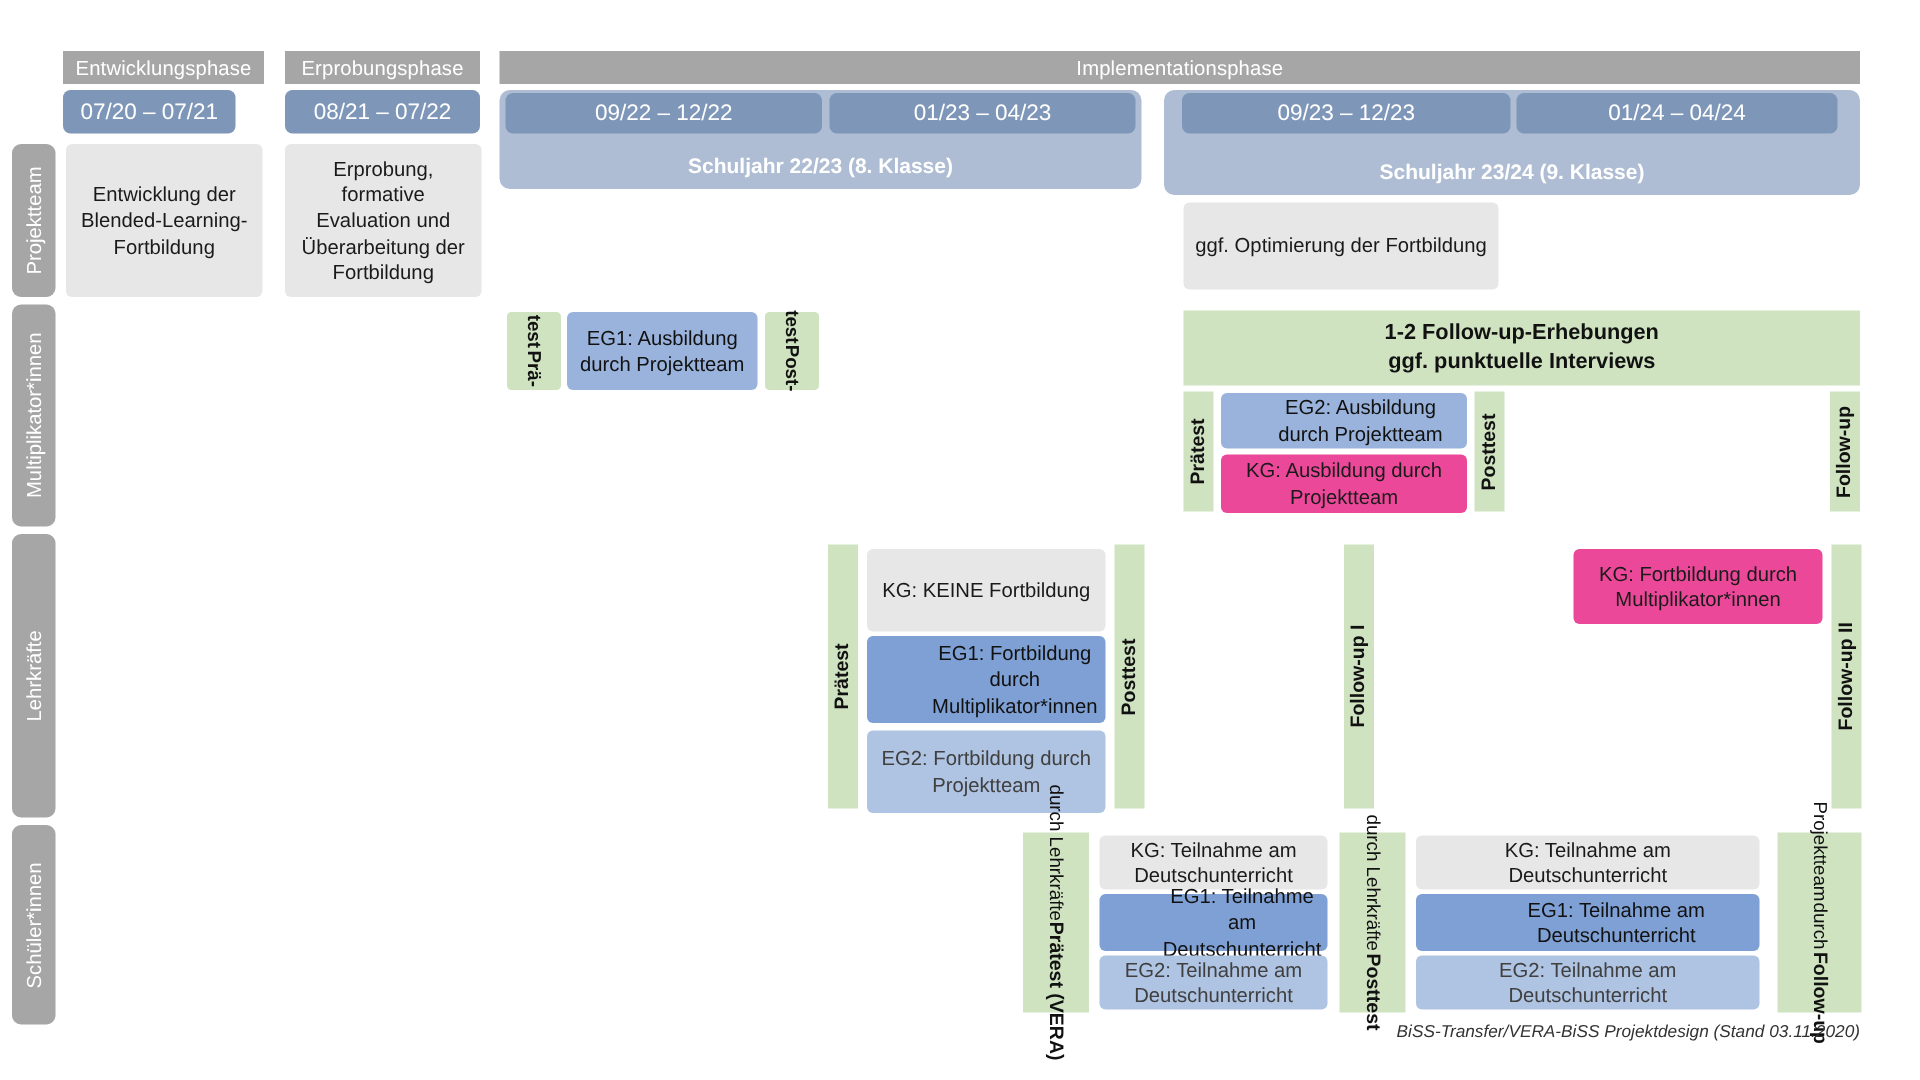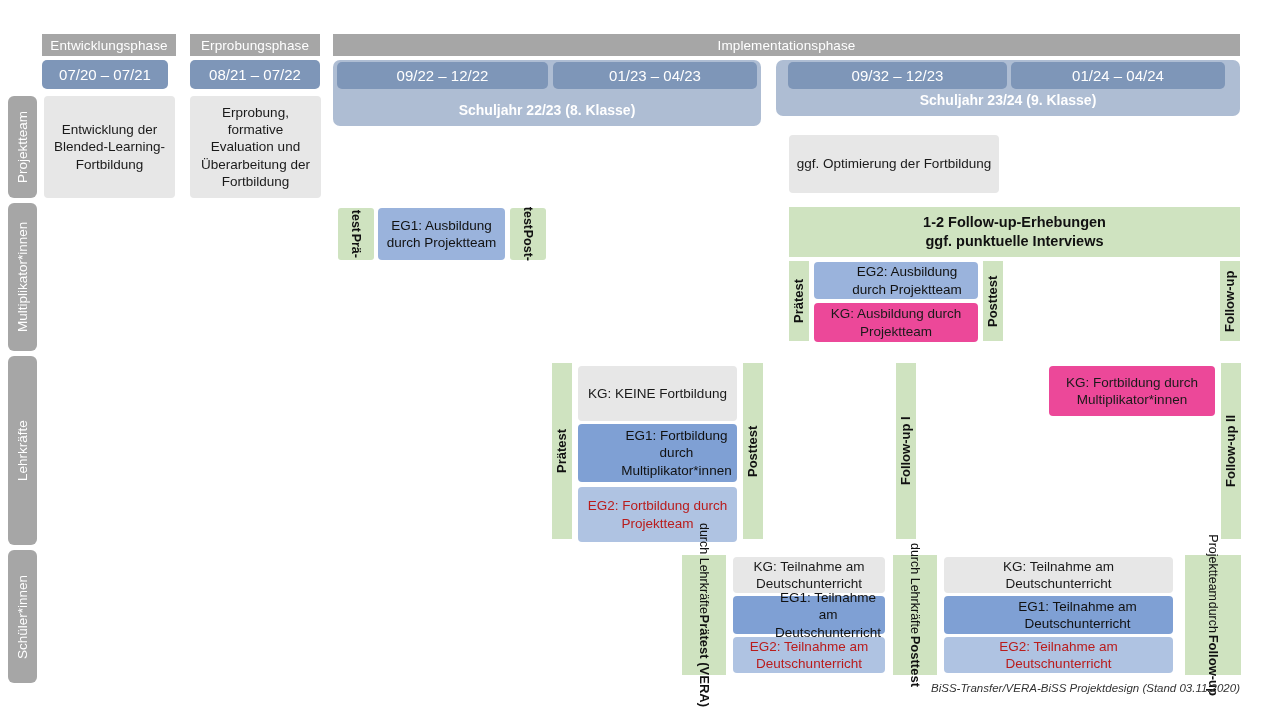--- a/index.html
+++ b/index.html
@@ -40,21 +40,21 @@
     display:flex;align-items:center;justify-content:center;
     font-size:13.5px;
   }
 
   
   .card{border-radius:4px;font-size:13.5px;line-height:1.28;padding:2px 6px;}
   .card.grey{background:#e7e7e7;color:#1a1a1a;}
   .card.grey2{background:#ec4899;color:#1a1a1a;}
   .card.blue-mid{background:#9ab3dc;color:#111;}
   .card.blue-dark{background:#7fa0d4;color:#111;padding-left:44px;}
-  .card.blue-light{background:#afc3e2;color:#b91c1c;}
+  .card.blue-light{background:#afc3e2;color:#404040;}
 
   
   .green{background:#cfe3c0;color:#111;}
   .green.rounded{border-radius:3px;}
   .vtext{
     writing-mode:vertical-rl;transform:rotate(180deg);
     display:flex;align-items:center;justify-content:center;
     text-align:center;font-weight:bold;font-size:13px;line-height:1.15;
     white-space:pre;
   }
@@ -83,29 +83,29 @@
 
 <div id="canvas">
 
   <div class="abs phase ctr" style="left:42px;top:34px;width:134px;height:22px;">Entwicklungsphase</div>
   <div class="abs phase ctr" style="left:190px;top:34px;width:130px;height:22px;">Erprobungsphase</div>
   <div class="abs phase ctr" style="left:333px;top:34px;width:907px;height:22px;">Implementationsphase</div>
 
   <div class="abs yearband" style="left:333px;top:60px;width:428px;height:66px;">
     <span class="yb-label">Schuljahr 22/23 (8. Klasse)</span>
   </div>
-  <div class="abs yearband" style="left:776px;top:60px;width:464px;height:56px;">
+  <div class="abs yearband" style="left:776px;top:60px;width:464px;height:70px;">
     <span class="yb-label">Schuljahr 23/24 (9. Klasse)</span>
   </div>
 
-  <div class="abs datechip ctr" style="left:42px;top:60px;width:126px;height:29px;">07/20 – 07/21</div>
+  <div class="abs datechip ctr" style="left:42px;top:60px;width:115px;height:29px;">07/20 – 07/21</div>
   <div class="abs datechip ctr" style="left:190px;top:60px;width:130px;height:29px;">08/21 – 07/22</div>
   <div class="abs datechip ctr" style="left:337px;top:62px;width:211px;height:27px;">09/22 – 12/22</div>
   <div class="abs datechip ctr" style="left:553px;top:62px;width:204px;height:27px;">01/23 – 04/23</div>
-  <div class="abs datechip ctr" style="left:788px;top:62px;width:219px;height:27px;">09/32 – 12/23</div>
+  <div class="abs datechip ctr" style="left:788px;top:62px;width:219px;height:27px;">09/23 – 12/23</div>
   <div class="abs datechip ctr" style="left:1011px;top:62px;width:214px;height:27px;">01/24 – 04/24</div>
 
   <div class="abs rail" style="left:8px;top:96px;width:29px;height:102px;">Projektteam</div>
   <div class="abs rail" style="left:8px;top:203px;width:29px;height:148px;">Multiplikator*innen</div>
   <div class="abs rail" style="left:8px;top:356px;width:29px;height:189px;">Lehrkräfte</div>
   <div class="abs rail" style="left:8px;top:550px;width:29px;height:133px;">Schüler*innen</div>
 
   <div class="abs card grey ctr" style="left:44px;top:96px;width:131px;height:102px;">Entwicklung der Blended-Learning-Fortbildung</div>
   <div class="abs card grey ctr" style="left:190px;top:96px;width:131px;height:102px;">Erprobung, formative Evaluation und Überarbeitung der Fortbildung</div>
   <div class="abs card grey ctr" style="left:789px;top:135px;width:210px;height:58px;">ggf. Optimierung der Fortbildung</div>

